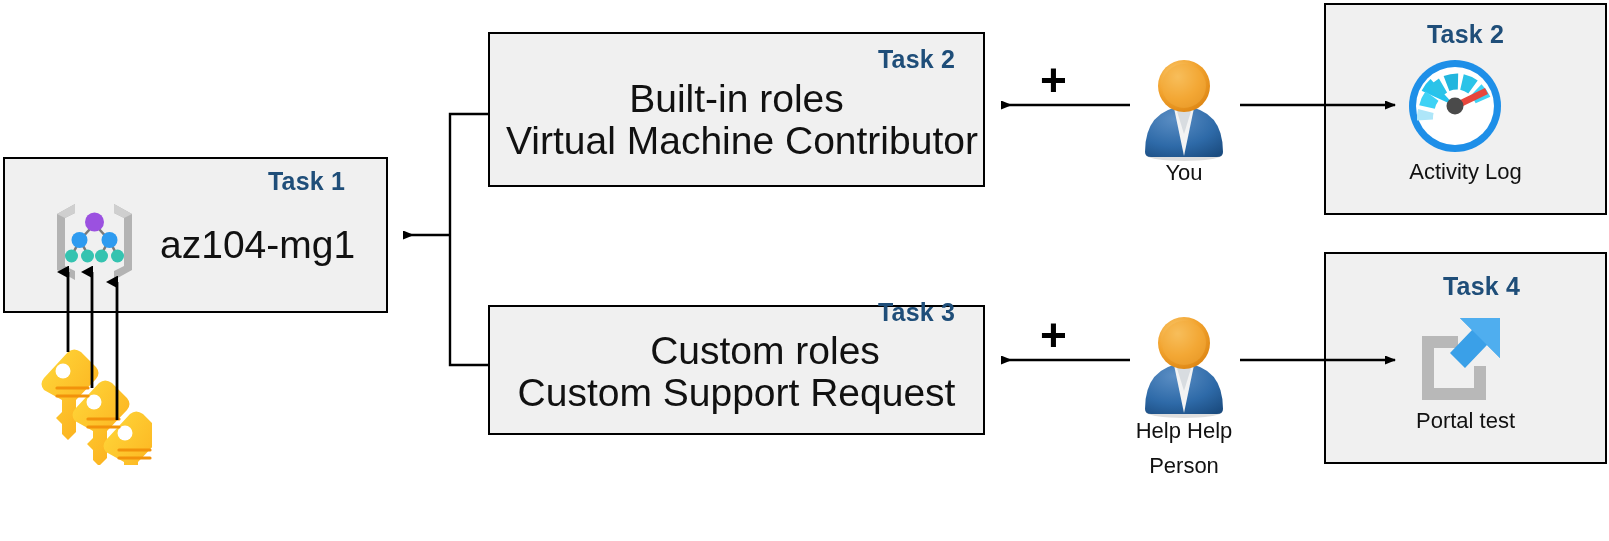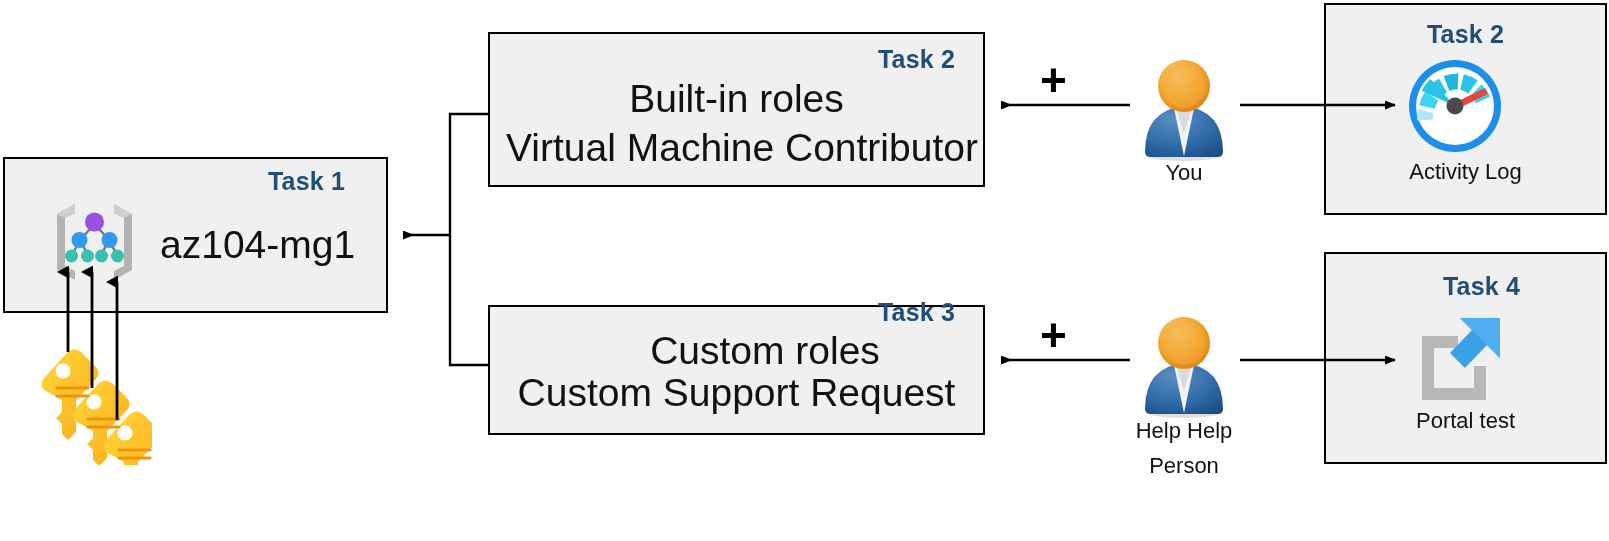--- a/index.html
+++ b/index.html
@@ -128,21 +128,21 @@
         <path d="M56 87 L87 87"></path>
         <path d="M87 110 L118 110"></path>
         <path d="M87 118 L118 118"></path>
       </g>
     </svg>
   </div>
 
   <div class="box" style="left:488px; top:32px; width:497px; height:155px;"></div>
   <div class="task-label" style="left:878px; top:45px;">Task 2</div>
   <div class="body-text" style="left:488px; top:73px; width:497px;">Built-in roles</div>
-  <div class="body-text" style="left:488px; top:122px; width:508px;">Virtual Machine Contributor</div>
+  <div class="body-text" style="left:488px; top:115px; width:508px;">Virtual Machine Contributor</div>
 
   <div class="box" style="left:488px; top:305px; width:497px; height:130px;"></div>
   <div class="task-label" style="left:878px; top:298px;">Task 3</div>
   <div class="body-text" style="left:488px; top:325px; width:554px;">Custom roles</div>
   <div class="body-text" style="left:488px; top:367px; width:497px;">Custom Support Request</div>
 
   <div class="box" style="left:1324px; top:3px; width:283px; height:212px;"></div>
   <div class="task-label" style="left:1324px; top:20px; width:283px; text-align:center;">Task 2</div>
   <div class="icon-wrap" style="left:1400px; top:57px; width:110px; height:98px;">
     <svg width="110" height="98" viewBox="0 0 110 98">

